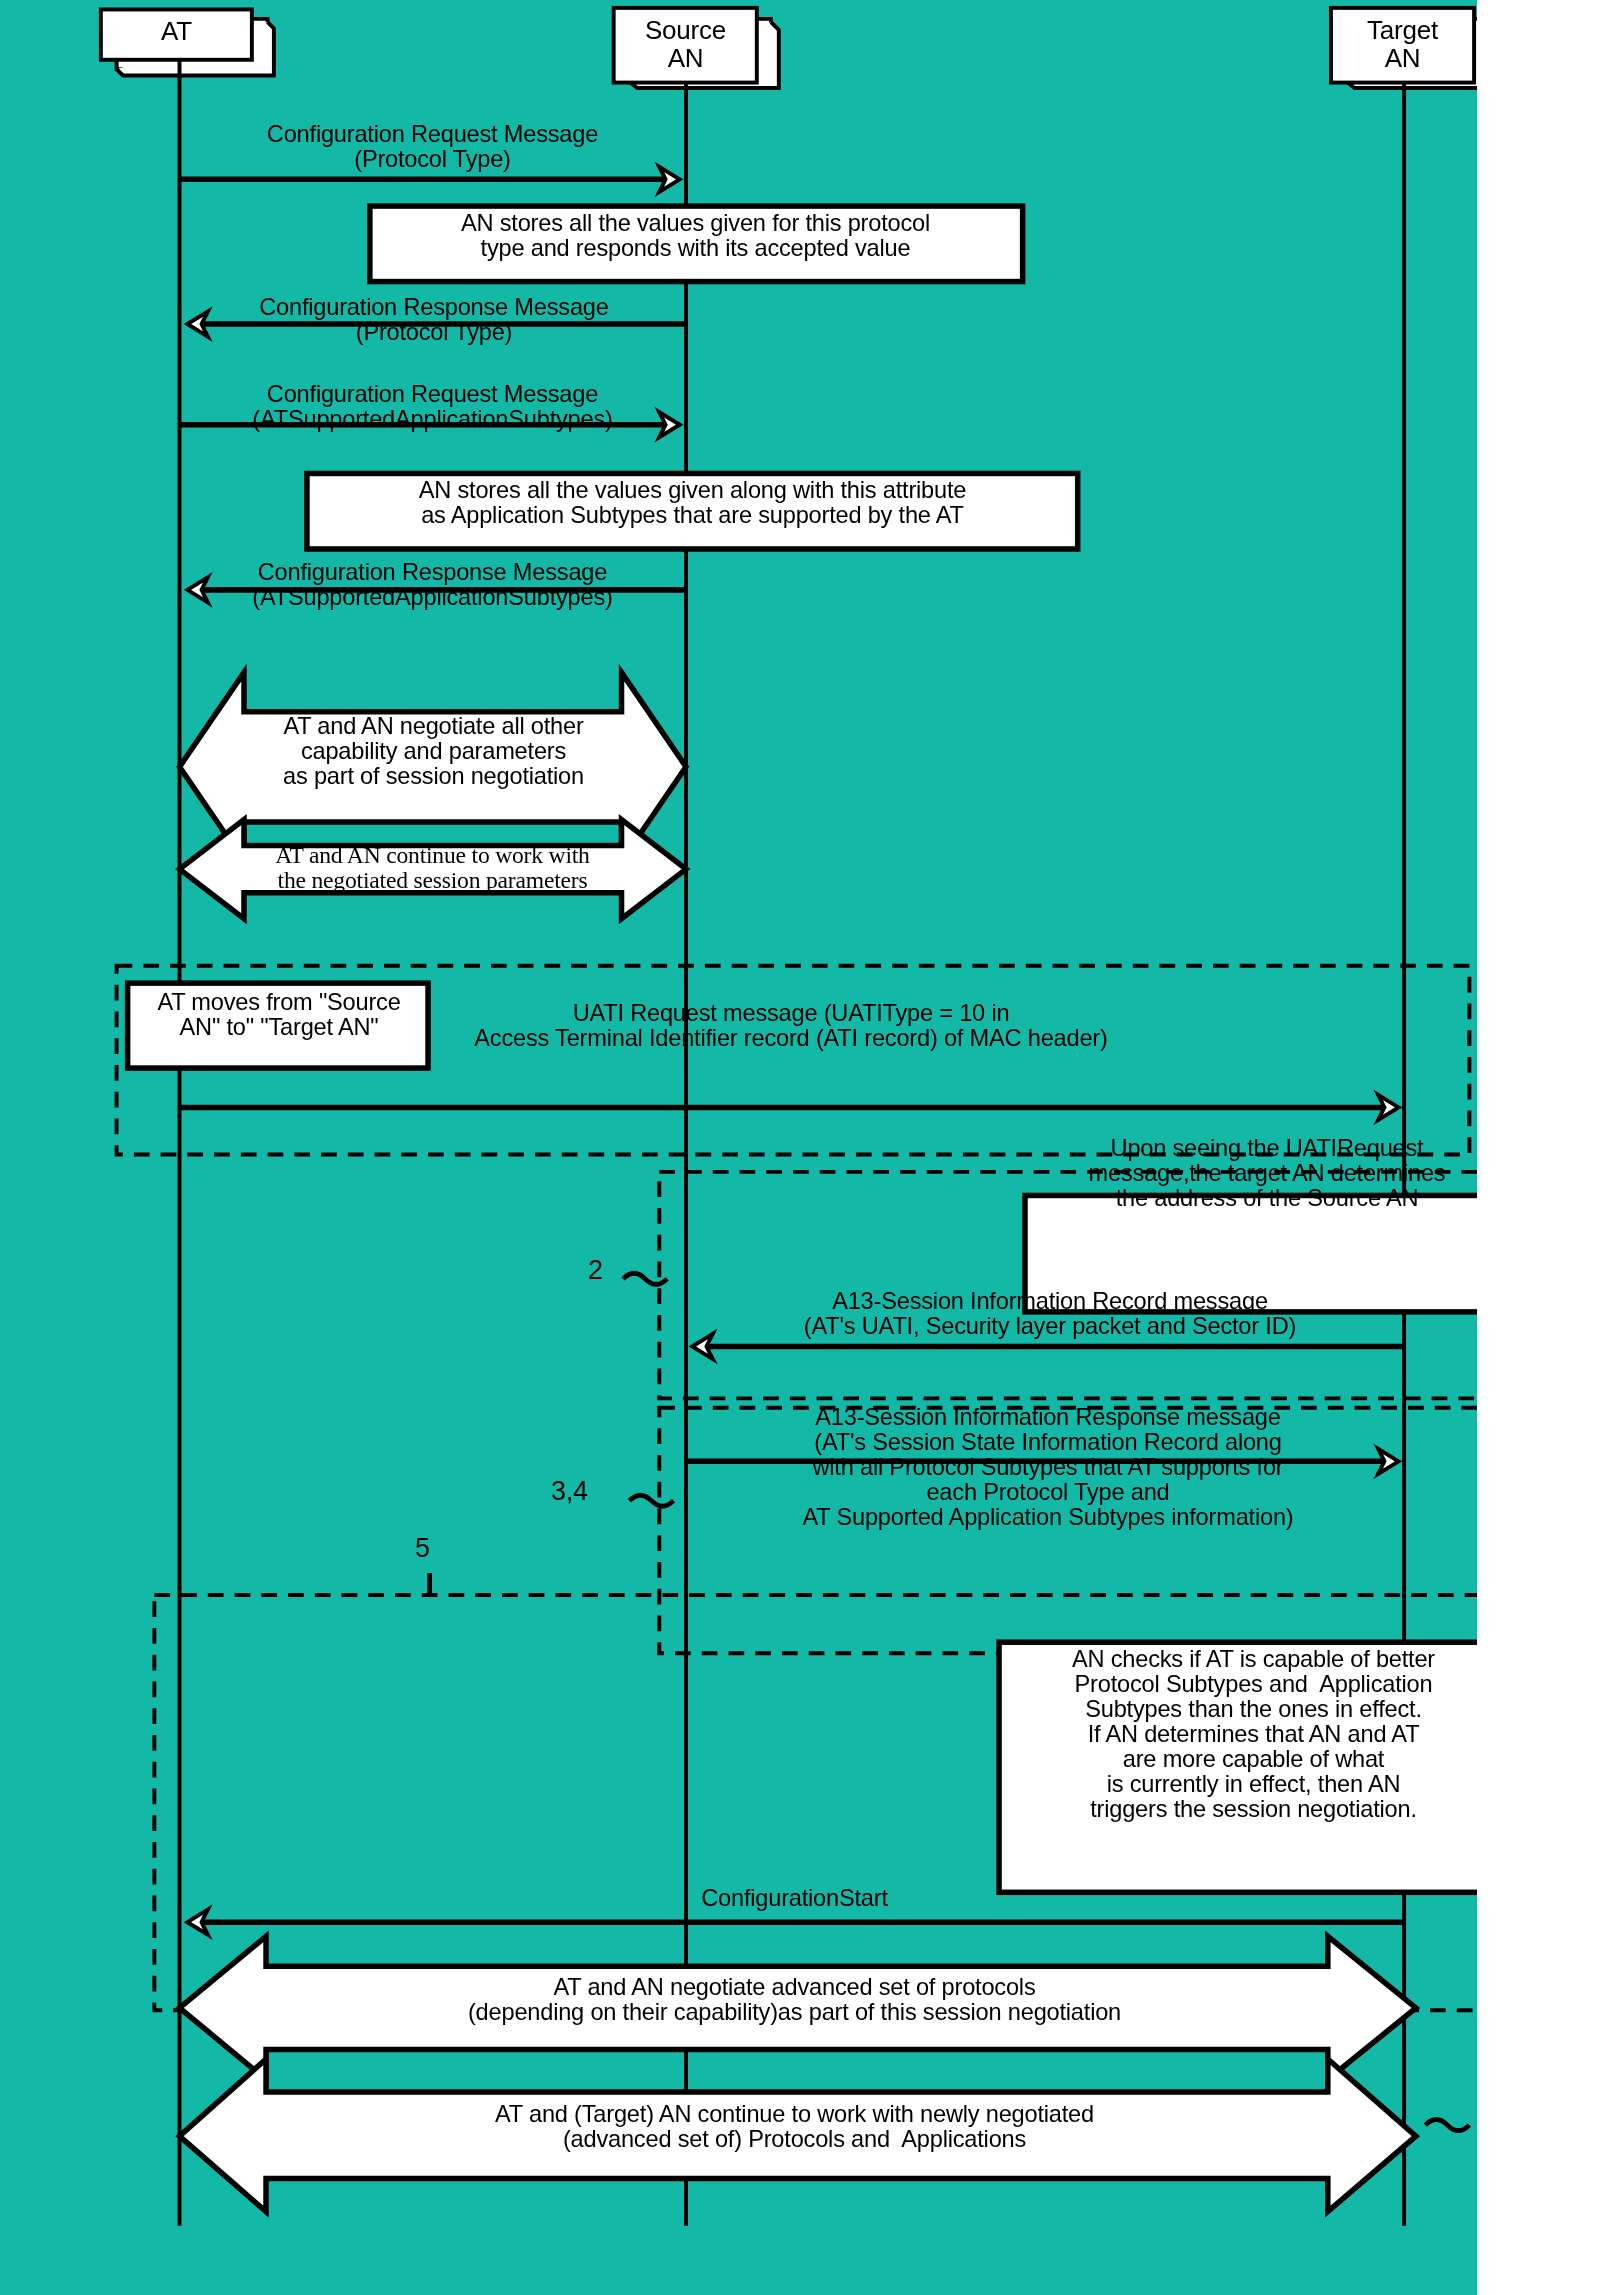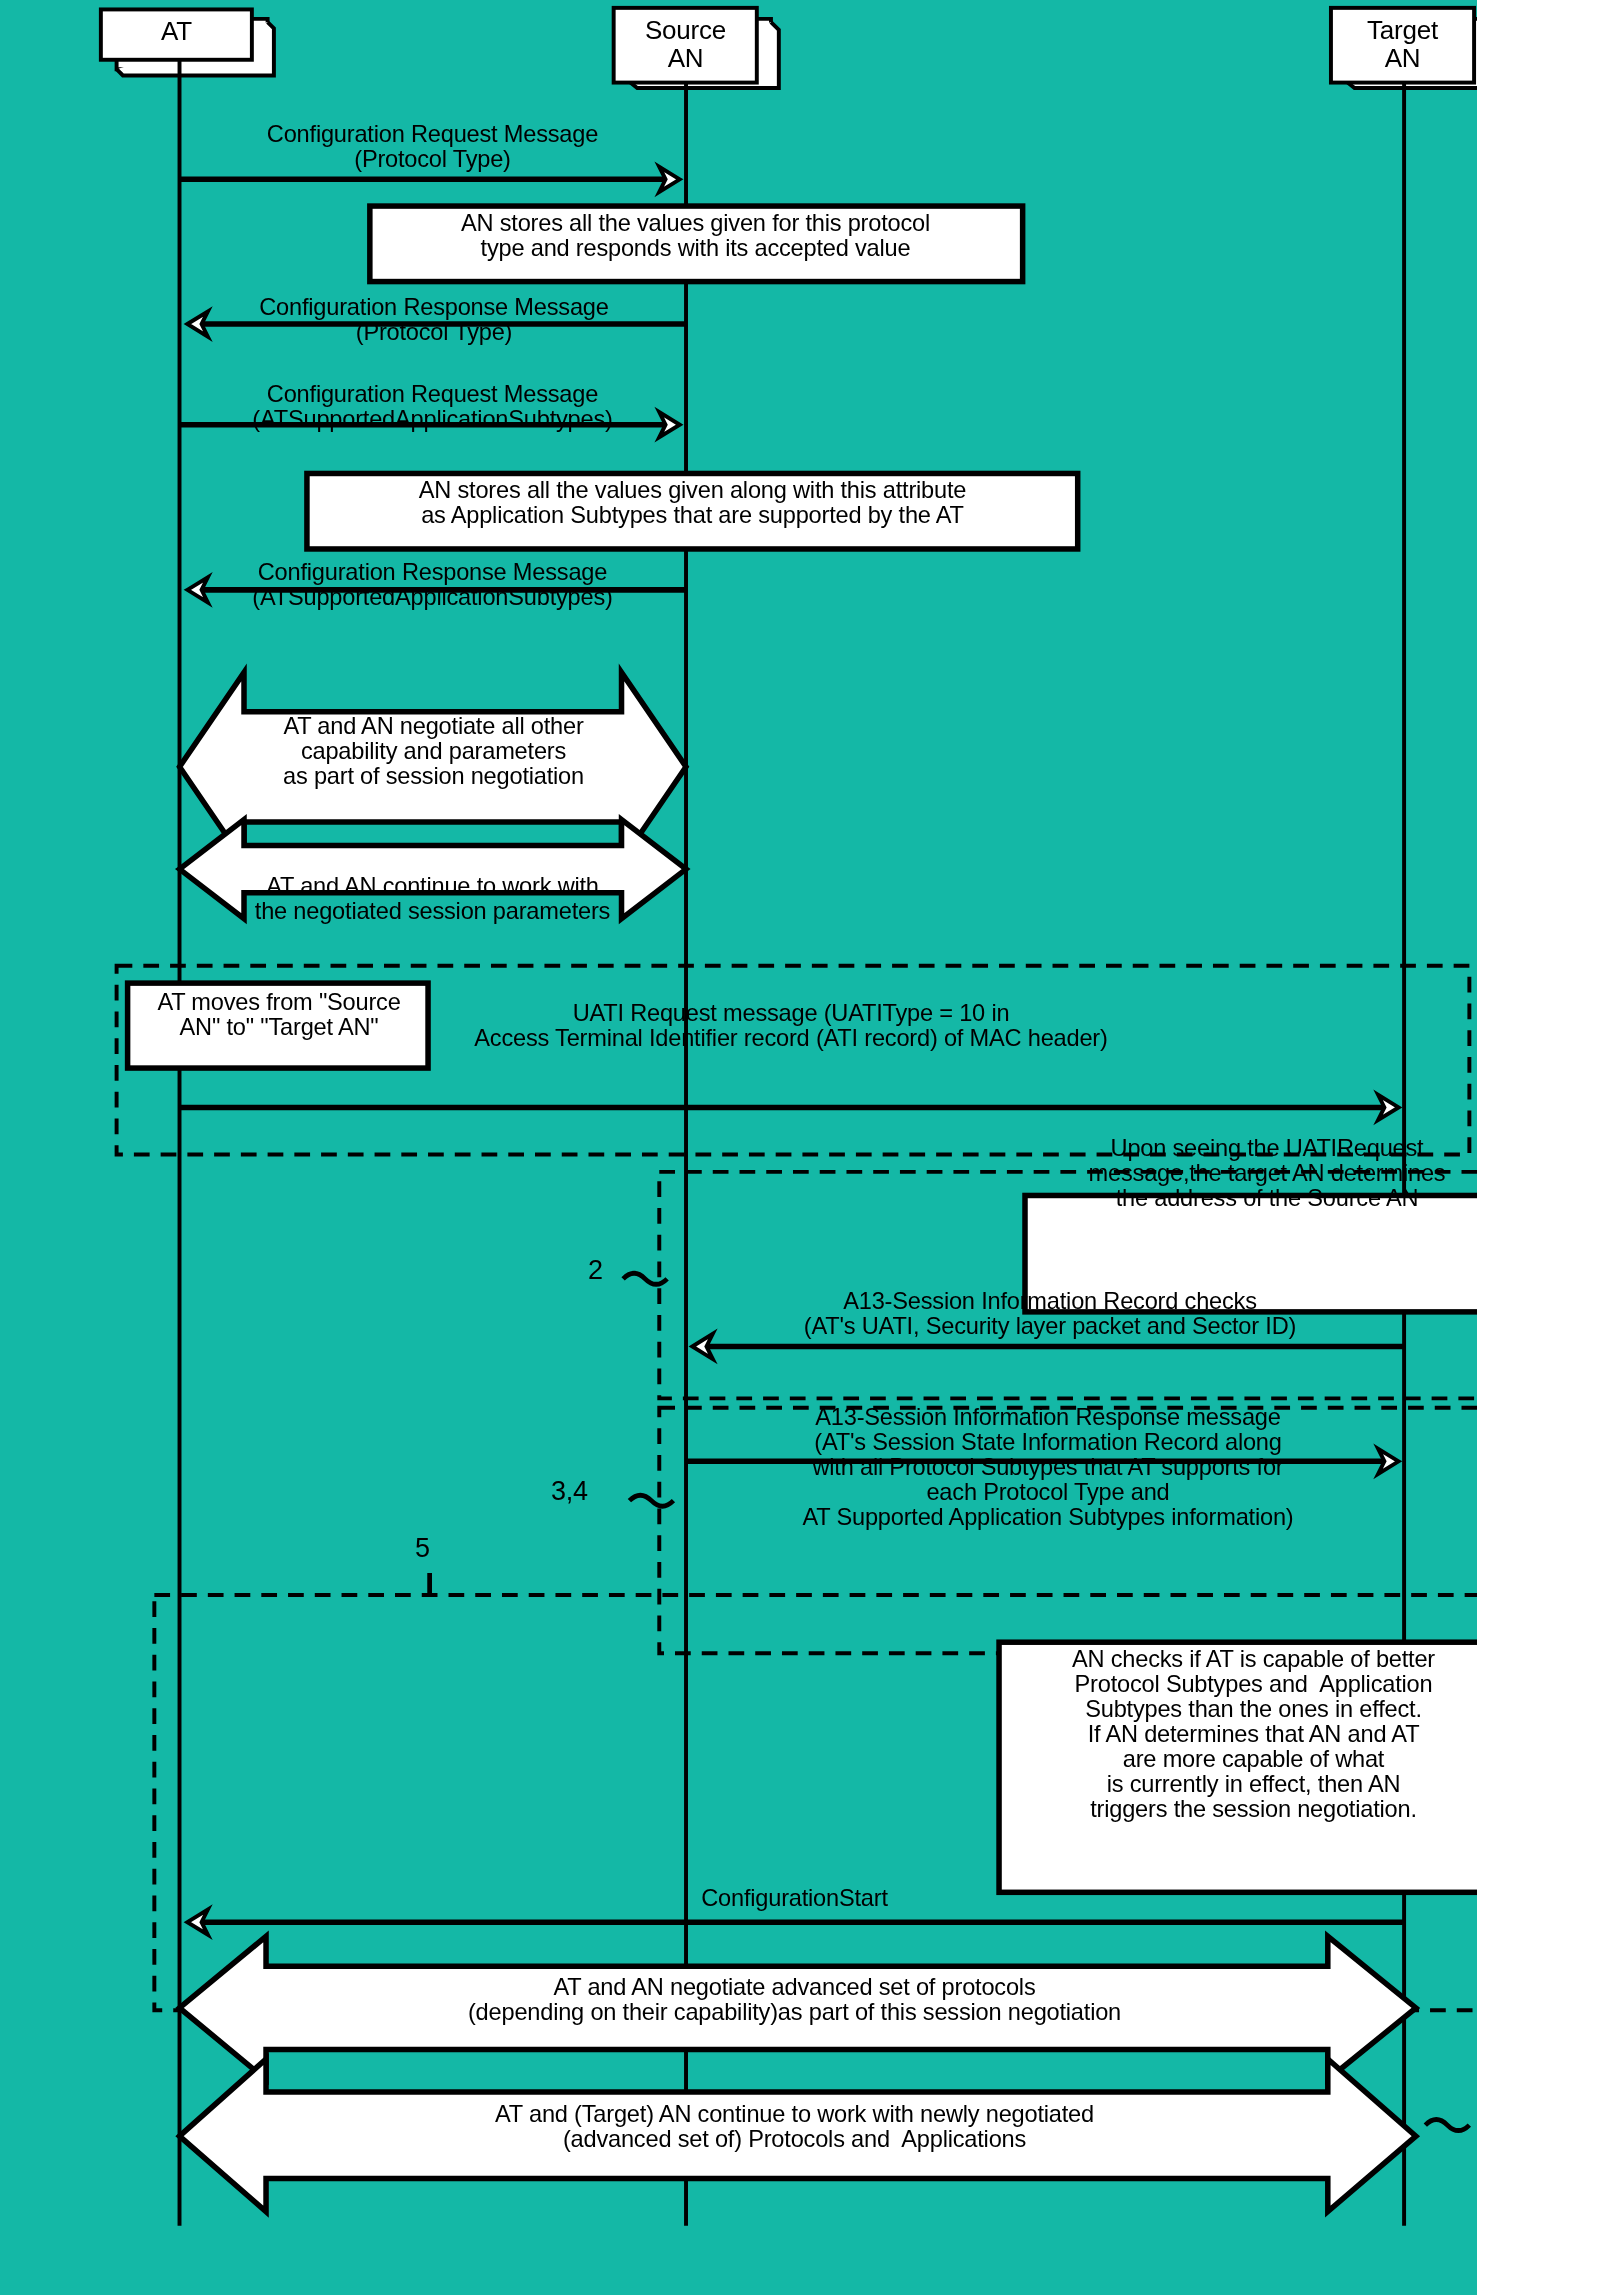--- a/index.html
+++ b/index.html
@@ -206,38 +206,38 @@
   <div class="lbl note" style="left:312px; top:478px; width:761px;">AN stores all the values given along with this attribute
 as Application Subtypes that are supported by the AT</div>
 
   <div class="lbl msg" style="left:179px; top:560px; width:507px;">Configuration Response Message
 (ATSupportedApplicationSubtypes)</div>
 
   <div class="lbl note" style="left:211px; top:714px; width:445px;">AT and AN negotiate all other
 capability and parameters
 as part of session negotiation</div>
 
-  <div class="lbl note" style="left:206px; top:874px; width:453px;">AT and AN continue to work with
+  <div class="lbl note" style="left:206px; top:843px; width:453px;font-family:Liberation Serif, serif;">AT and AN continue to work with
 the negotiated session parameters</div>
 
   <div class="lbl note" style="left:135px; top:990px; width:288px;">AT moves from "Source
 AN" to" "Target AN"</div>
 
   <div class="lbl msg" style="left:189px; top:1001px; width:1204px;">UATI Request message (UATIType = 10 in
 Access Terminal Identifier record (ATI record) of MAC header)</div>
 
   <div class="lbl refnum left" style="left:1531px; top:1037px; width:47px;">1</div>
 
   <div class="lbl note" style="left:1031px; top:1136px; width:472px;">Upon seeing the UATIRequest
 message,the target AN determines
 the address of the Source AN</div>
 
   <div class="lbl refnum left" style="left:588px; top:1256px; width:47px;">2</div>
 
-  <div class="lbl msg" style="left:692px; top:1289px; width:716px;">A13-Session Information Record checks
+  <div class="lbl msg" style="left:692px; top:1289px; width:716px;">A13-Session Information Record message
 (AT's UATI, Security layer packet and Sector ID)</div>
 
   <div class="lbl msg" style="left:691px; top:1405px; width:714px;">A13-Session Information Response message
 (AT's Session State Information Record along
 with all Protocol Subtypes that AT supports for
 each Protocol Type and
 AT Supported Application Subtypes information)</div>
 
   <div class="lbl refnum left" style="left:551px; top:1477px; width:79px;">3,4</div>
 

